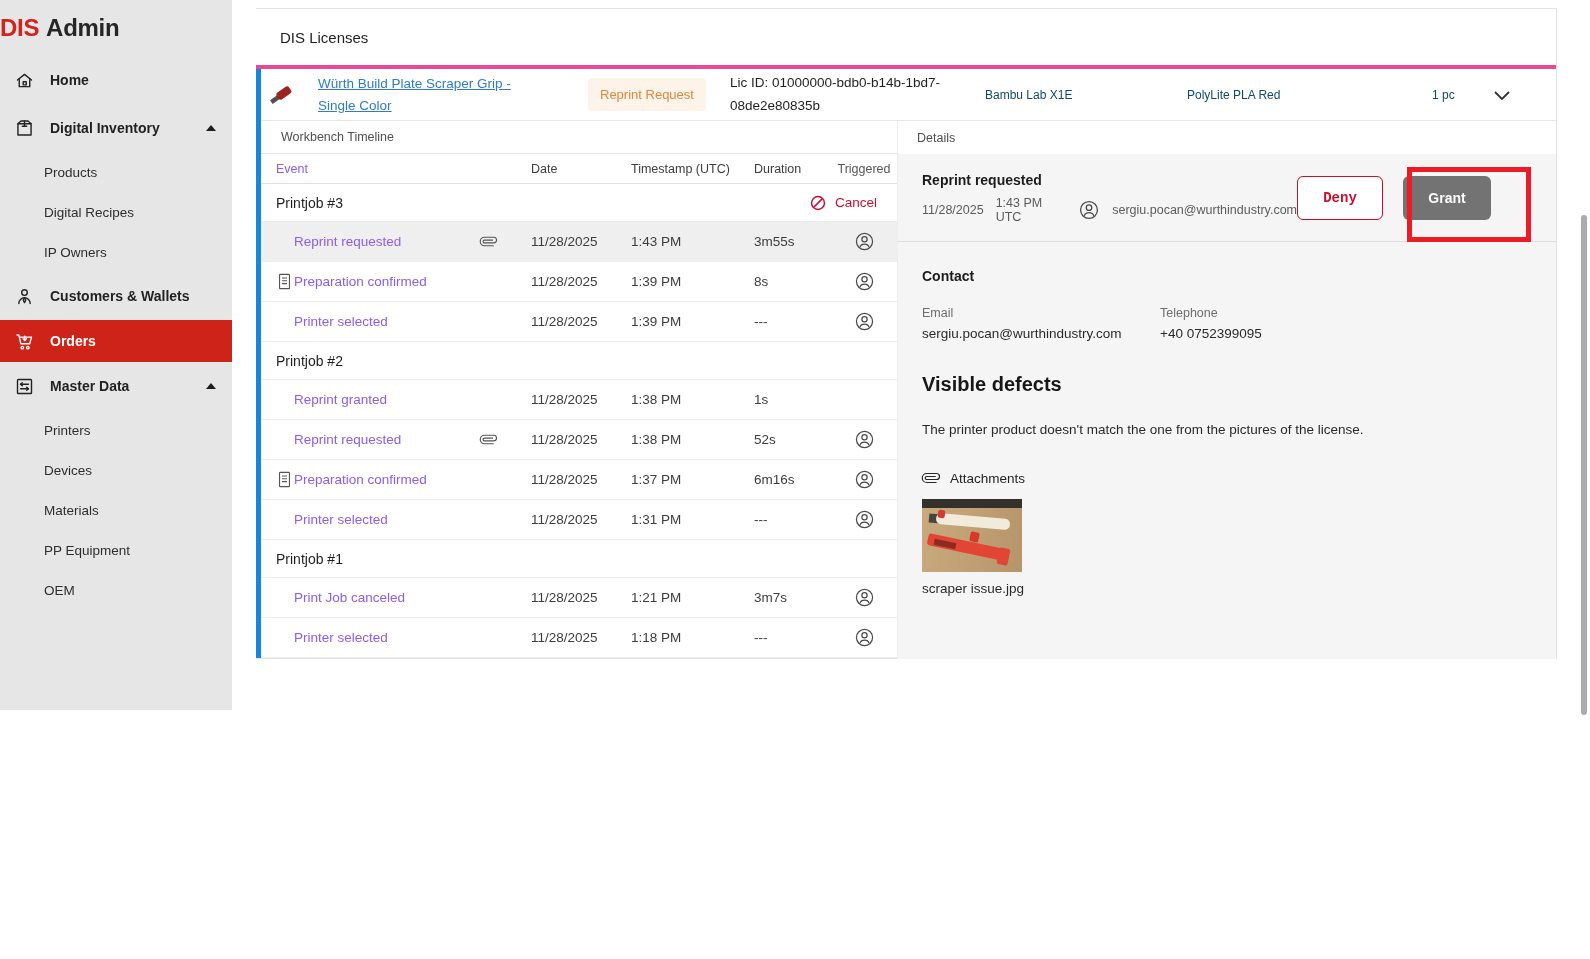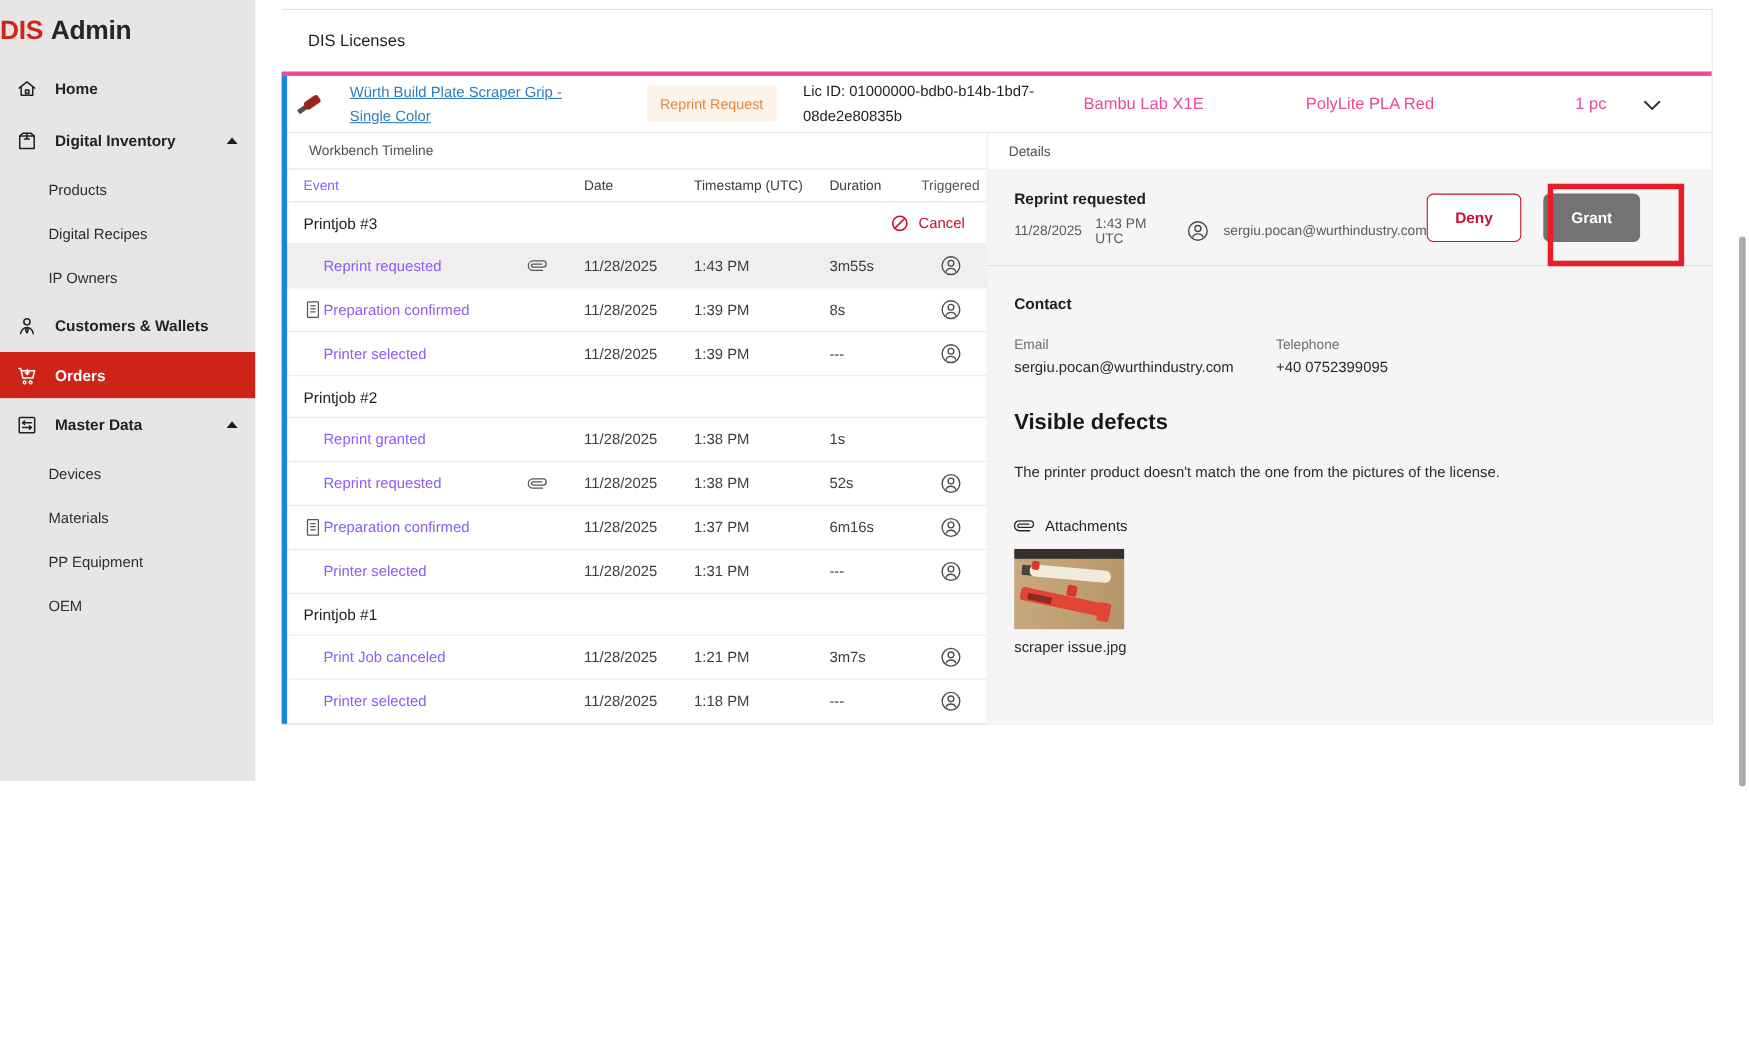--- a/index.html
+++ b/index.html
@@ -26,21 +26,21 @@
   .card-header { height:60px; display:flex; align-items:center; padding-left:24px;
     border-bottom:4px solid #ec4899; font-weight:normal; font-size:15px; color:#1f1f1f; }
   .accent-bar { position:absolute; left:0; top:60px; bottom:0; width:5px; background:#1887d9; z-index:5; }
 
   
   .license-row { position:relative; height:52px; display:flex; align-items:center; border-bottom:1px solid #e6e6e6;gap:16px; }
   .lic-thumb { margin-left:12px; width:26px; height:26px; flex:0 0 26px; }
   .lic-link { margin-left:8px; width:232px; color:#2d7dc3; text-decoration:underline; font-size:13.5px; line-height:1.6; cursor:pointer; }
   .lic-badge { margin-left:22px; background:#fdf3e8; color:#e0883e; font-size:13px; padding:9px 12px; border-radius:4px; white-space:nowrap; }
   .lic-id { margin-left:8px; width:240px; font-size:13.5px; color:#1f1f1f; line-height:1.65; }
-  .lic-abs { position:absolute; top:50%; transform:translateY(-50%); font-size:15px; color:#ec4899; }
+  .lic-abs { position:absolute; top:50%; transform:translateY(-50%); font-size:12px; color:#0c4a6e; }
   .lic-printer { left:729px; } .lic-material { left:931px; } .lic-qty { left:1176px; }
   .lic-chevron { left:1232px; cursor:pointer; display:flex; align-items:center; }
 
   .card-body { display:flex; height:538px; }
 
   
   .timeline { width:641px; padding-left:5px; }
   .panel-title { height:33px; display:flex; align-items:center; padding-left:20px;
     font-size:12.5px; color:#4f4f4f; border-bottom:1px solid #e6e6e6; }
   .tl-header { height:30px; display:flex; align-items:center; border-bottom:1px solid #e0e0e0; font-size:12.5px; color:#565656; }
@@ -59,21 +59,21 @@
 
   
   .details { flex:1; border-left:1px solid #ededed; display:flex; flex-direction:column; }
   .details .panel-title { border-bottom:none; padding-left:19px; }
   .details-gray { background:#f5f5f5; flex:1; }
   .req-block { position:relative; height:88px; display:flex; align-items:center; padding:0 24px; border-bottom:1px solid #dcdcdc; }
   .req-title { font-weight:bold; font-size:14px; color:#1c1c1c; margin-bottom:8px; }
   .req-meta { display:flex; align-items:center; gap:12px; font-size:12.5px; color:#5c5c5c; }
   .req-buttons { margin-left:auto; margin-right:41px; display:flex; align-items:center; gap:20px; }
   .btn { height:44px; border-radius:6px; font-weight:bold; font-size:14px; cursor:pointer; font-family:inherit; }
-  .btn-deny { width:86px; background:#ffffff; border:1.5px solid #c8102e; color:#c8102e; }
+  .btn-deny { width:86px; background:#ffffff; border:1.5px solid #c8102e; color:#c8102e;font-family:Liberation Mono, monospace; }
   .btn-grant { width:88px; background:#737373; border:none; color:#ffffff; }
   .req-annotation { position:absolute; top:13px; right:25px; width:124px; height:75px; border:5px solid #ec1c24; pointer-events:none; z-index:10; }
 
   .det-content { padding:0 24px; }
   .sec-title { font-weight:bold; font-size:14px; color:#1c1c1c; }
   .contact { margin-top:26px; }
   .contact-cols { display:flex; margin-top:22px; }
   .contact-col1 { width:238px; }
   .field-label { font-size:12.5px; color:#6e6e6e; margin-bottom:6px; }
   .field-value { font-size:13.5px; color:#2a2a2a; }
@@ -166,20 +166,23 @@
           <svg viewBox="0 0 24 24" fill="none" stroke="currentColor" stroke-width="1.6" stroke-linecap="round" stroke-linejoin="round">
             <rect x="4" y="4" width="16" height="16" rx="1"></rect>
             <path d="M7.5 9.5h9"></path>
             <path d="M9.5 7.8L7.5 9.5l2 1.7"></path>
             <path d="M7.5 14.5h9"></path>
             <path d="M14.5 12.8l2 1.7-2 1.7"></path>
           </svg>
         </span>
         <span>Master Data</span>
         <span class="caret-up"></span>
+      </div>
+      <div class="nav-item nav-sub">
+        <span>Printers</span>
       </div>
       <div class="nav-item nav-sub">
         <span>Devices</span>
       </div>
       <div class="nav-item nav-sub">
         <span>Materials</span>
       </div>
       <div class="nav-item nav-sub">
         <span>PP Equipment</span>
       </div>

